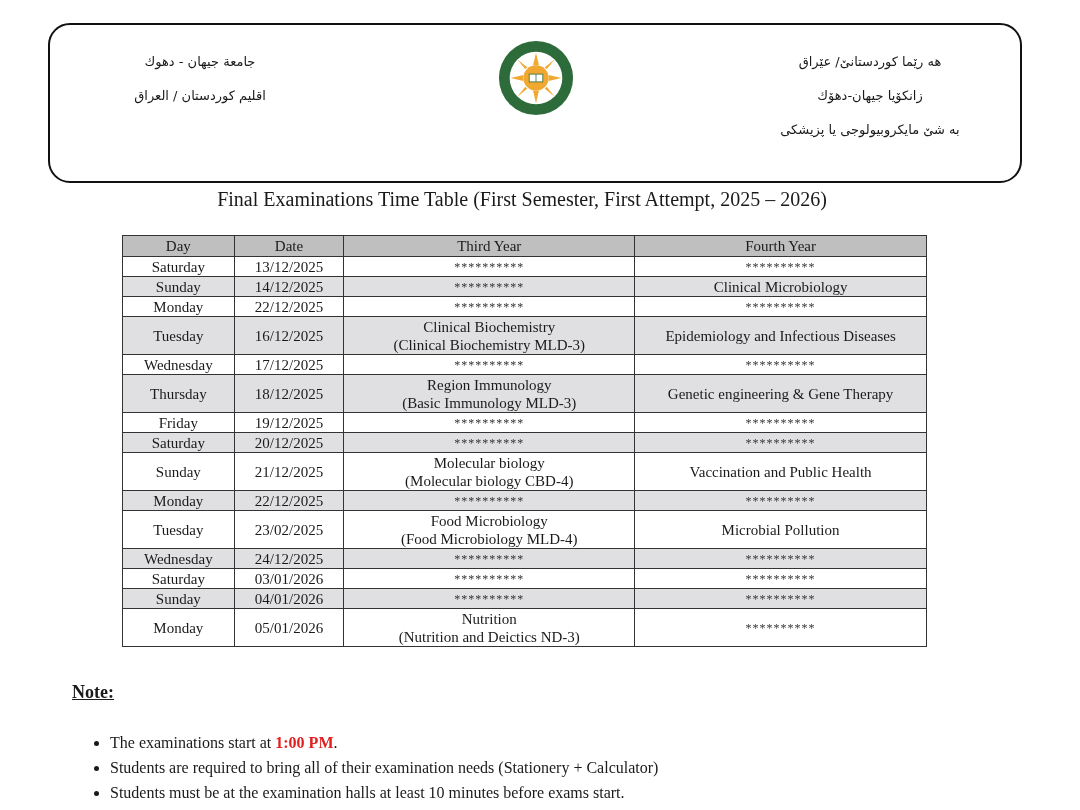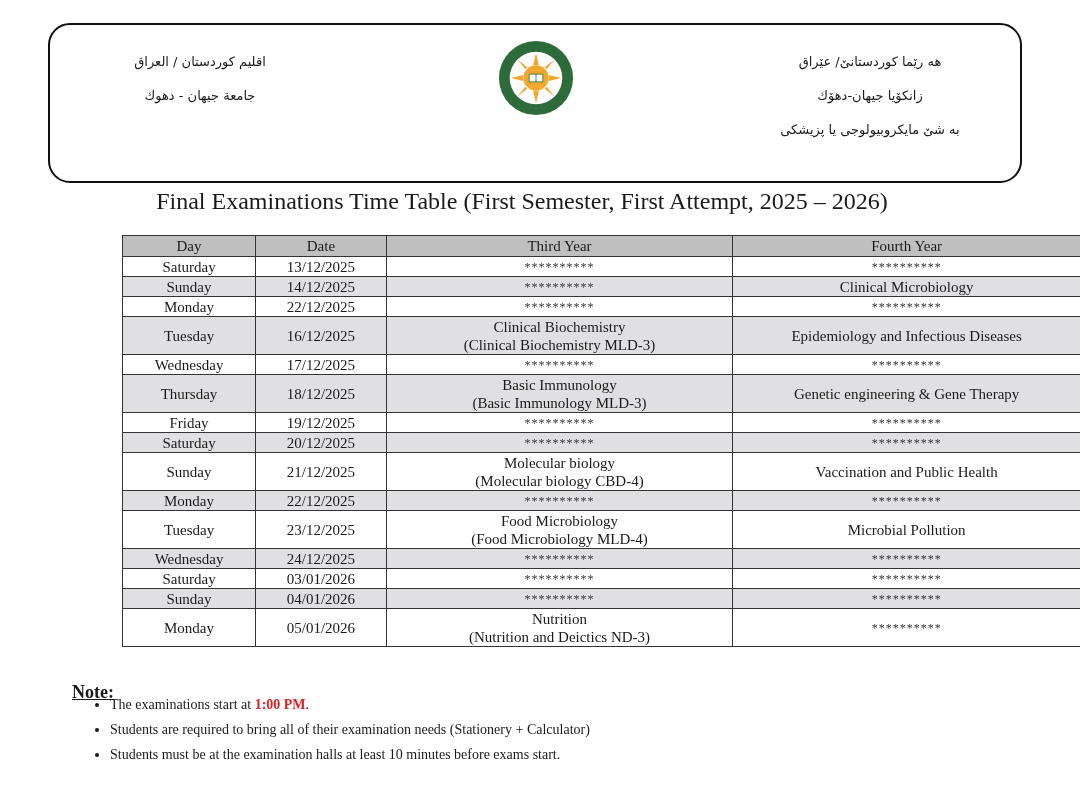--- a/index.html
+++ b/index.html
@@ -12,50 +12,50 @@
     font-family: "DejaVu Sans", sans-serif; font-size: 13px; line-height: 34px; direction: rtl; }
   .ar-left { left: 0px; }
   .ar-right { right: 0px; }
   .ar-col div { height: 34px; }
 
   .logo { position: absolute; left: 447px; top: 14px; width: 78px; height: 78px; }
   .center-text { position: absolute; left: 300px; width: 374px; top: 96px; text-align: center;
     font-size: 15px; line-height: 19px; }
 
   .doc-title { position: absolute; left: 0; width: 1044px; top: 188px; text-align: center;
-    font-size: 24px; }
+    font-size: 20px; }
 
   table.schedule { position: absolute; left: 122px; top: 235px; border-collapse: collapse;
-    width: 959px; font-size: 15px; border-radius: 22px; }
+    width: 805px; font-size: 15px; border-radius: 22px; }
   table.schedule td, table.schedule th { border: 1px solid #333; text-align: center;
     padding: 0; font-weight: normal; line-height: 18px; }
   table.schedule th { background: #bfbfbf; height: 20px; }
   table.schedule tr.shade td { background: #e0e0e2; }
   table.schedule tr.single td { height: 19px; }
   table.schedule tr.double td { height: 37px; }
   .col-day { width: 110px; }
   .col-date { width: 108px; }
   .col-third { width: 288px; }
   .col-fourth { width: 289px; }
   .stars { font-size: 12px; letter-spacing: 1px; color: #333; }
 
   .note { position: absolute; left: 72px; top: 682px; font-size: 18px; font-weight: bold;
     text-decoration: underline; }
-  ul.notes { position: absolute; left: 88px; top: 692px; margin: 0; padding: 0 0 0 22px;
-    font-size: 14px; line-height: 25px; }
+  ul.notes { position: absolute; left: 88px; top: 730px; margin: 0; padding: 0 0 0 22px;
+    font-size: 16px; line-height: 25px; }
   ul.notes li { padding-left: 0px; }
   .highlight { color: #e02020; font-weight: bold; }
 </style>
 </head>
 <body>
 
 <div class="header-box">
   <div class="ar-col ar-left">
+    <div>جامعة جيهان - دهوك</div>
     <div>اقليم كوردستان / العراق</div>
-    <div>جامعة جيهان - دهوك</div>
   </div>
 
   <svg class="logo" viewBox="0 0 80 80">
     <circle cx="40" cy="40" r="38" fill="#2e6b3a"></circle>
     <circle cx="40" cy="40" r="27" fill="#ffffff"></circle>
     <g fill="#f0a830">
       <circle cx="40" cy="40" r="13"></circle>
       <polygon points="40,14 43,27 37,27"></polygon>
       <polygon points="40,66 43,53 37,53"></polygon>
       <polygon points="14,40 27,37 27,43"></polygon>
@@ -137,21 +137,21 @@
           <div class="stars">**********</div>
         </td>
         <td>
           <div class="stars">**********</div>
         </td>
       </tr>
       <tr class="double shade">
         <td>Thursday</td>
         <td>18/12/2025</td>
         <td>
-          <div>Basic Immunology</div>
+          <div>Region Immunology</div>
           <div>(Basic Immunology MLD-3)</div>
         </td>
         <td>
           <div>Genetic engineering &amp; Gene Therapy</div>
         </td>
       </tr>
       <tr class="single">
         <td>Friday</td>
         <td>19/12/2025</td>
         <td>
@@ -187,21 +187,21 @@
         <td>22/12/2025</td>
         <td>
           <div class="stars">**********</div>
         </td>
         <td>
           <div class="stars">**********</div>
         </td>
       </tr>
       <tr class="double">
         <td>Tuesday</td>
-        <td>23/12/2025</td>
+        <td>23/02/2025</td>
         <td>
           <div>Food Microbiology</div>
           <div>(Food Microbiology MLD-4)</div>
         </td>
         <td>
           <div>Microbial Pollution</div>
         </td>
       </tr>
       <tr class="single shade">
         <td>Wednesday</td>

